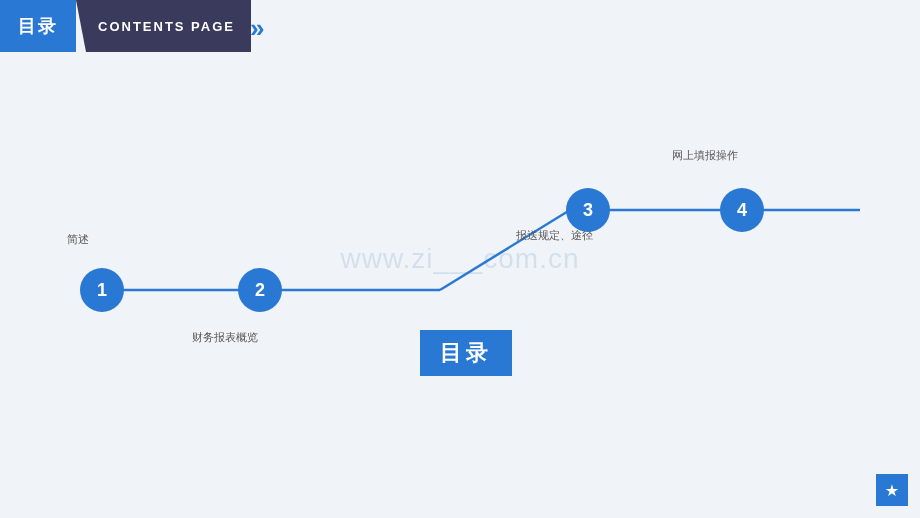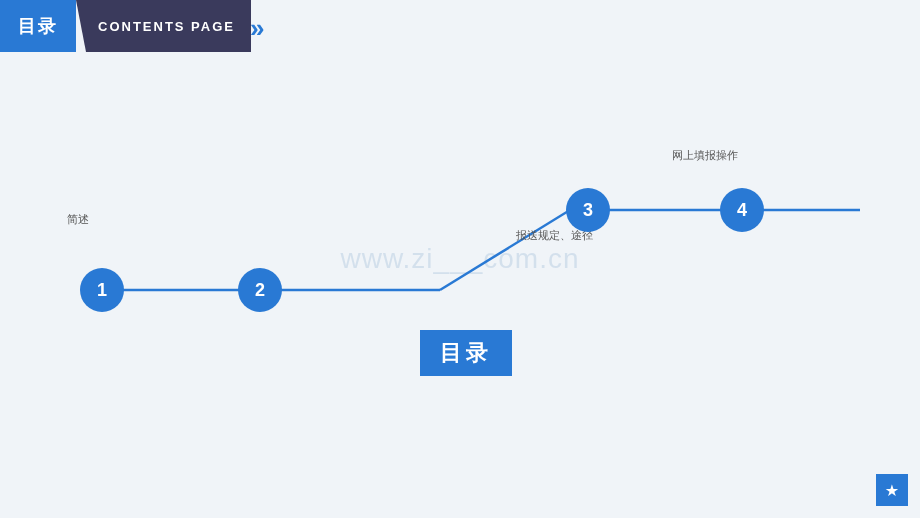--- a/index.html
+++ b/index.html
@@ -141,21 +141,21 @@
     
     .label {
       position: absolute;
       color: #555;
       font-size: 11px;
       white-space: nowrap;
     }
 
     .label-1 {
       left: 67px;
-      top: 92px;
+      top: 112px;
     }
 
     .label-2 {
       left: 192px;
       top: 210px;
     }
 
     .label-3 {
       left: 516px;
       top: 108px;
@@ -237,20 +237,21 @@
   <div class="step-node node-3">
     <span>3</span>
   </div>
 
   <div class="step-node node-4">
     <span>4</span>
   </div>
 
   <div class="label label-1">简述</div>
 
+  <div class="label label-2">财务报表概览</div>
 
   <div class="label label-3">报送规定、途径</div>
 
   <div class="label label-4">网上填报操作</div>
 
   <div class="mulu-badge">目录</div>
 
 </div>
 
 <div class="star-btn">

